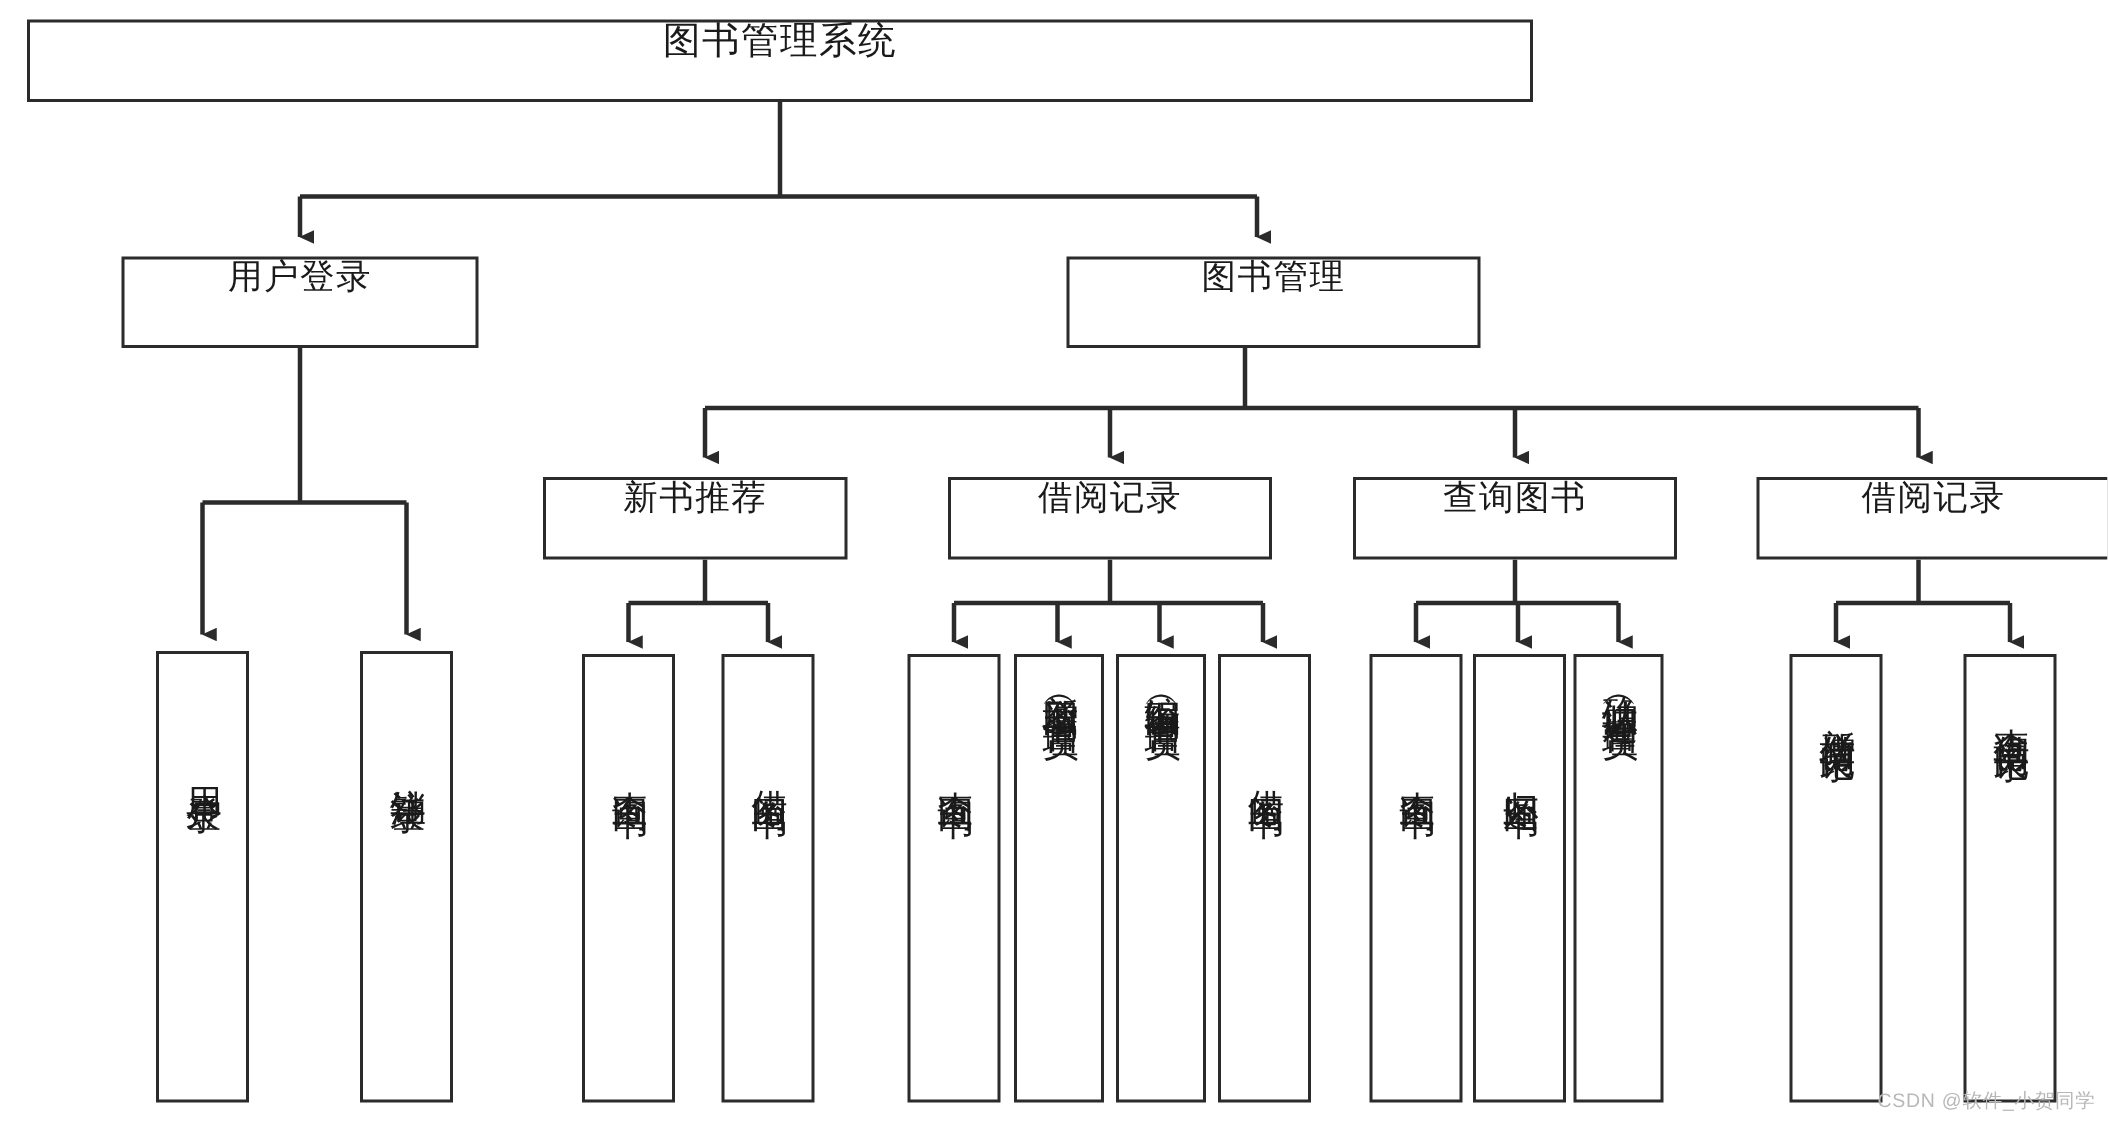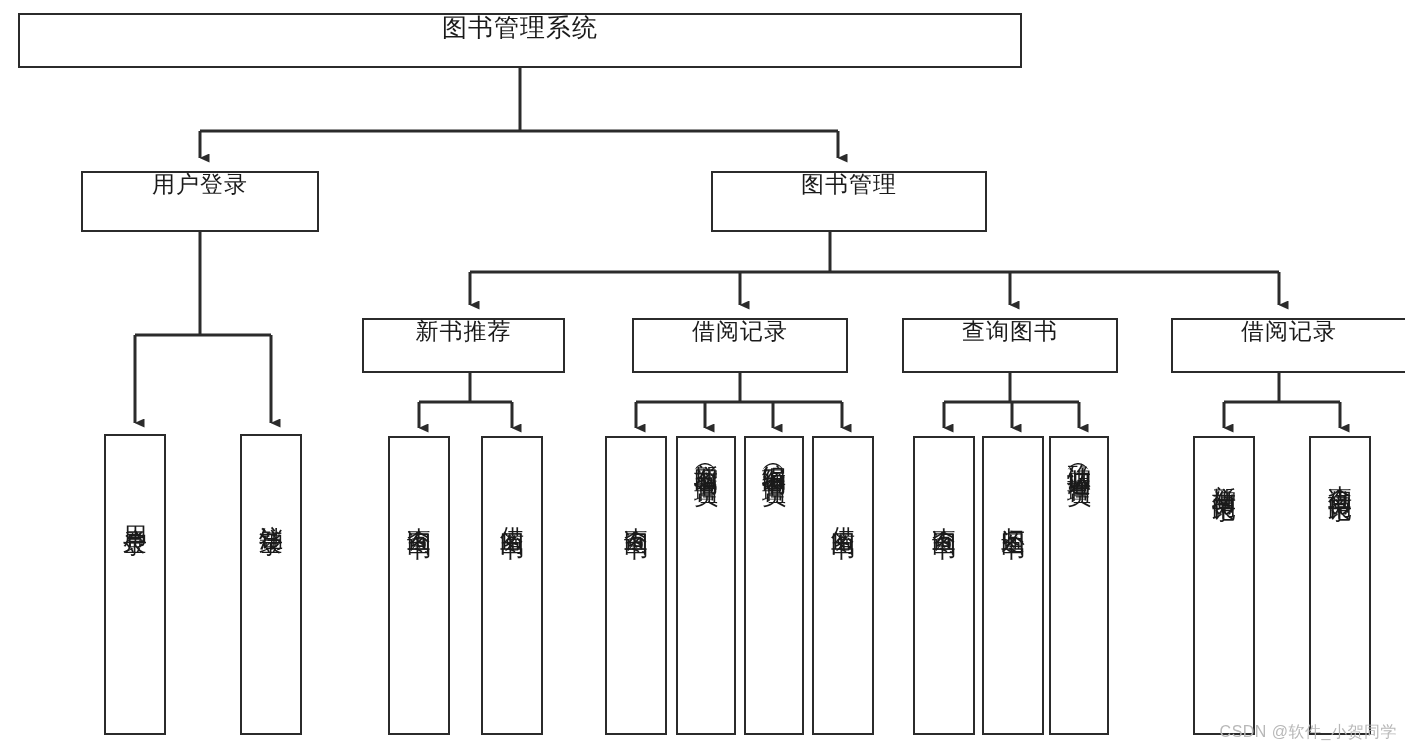--- a/index.html
+++ b/index.html
@@ -58,21 +58,21 @@
     line-height: 1.0;
     white-space: nowrap;
   }
   #root-node .node-label {
     font-size: 25px;
   }
   .watermark {
     position: absolute;
     right: 8px;
     bottom: 4px;
-    font-size: 16px;
+    font-size: 13px;
     color: #b8b8b8;
     z-index: 8;
     white-space: nowrap;
     letter-spacing: 0.5px;
   }
 </style>
 </head>
 <body>
 
 <div id="diagram-root">

